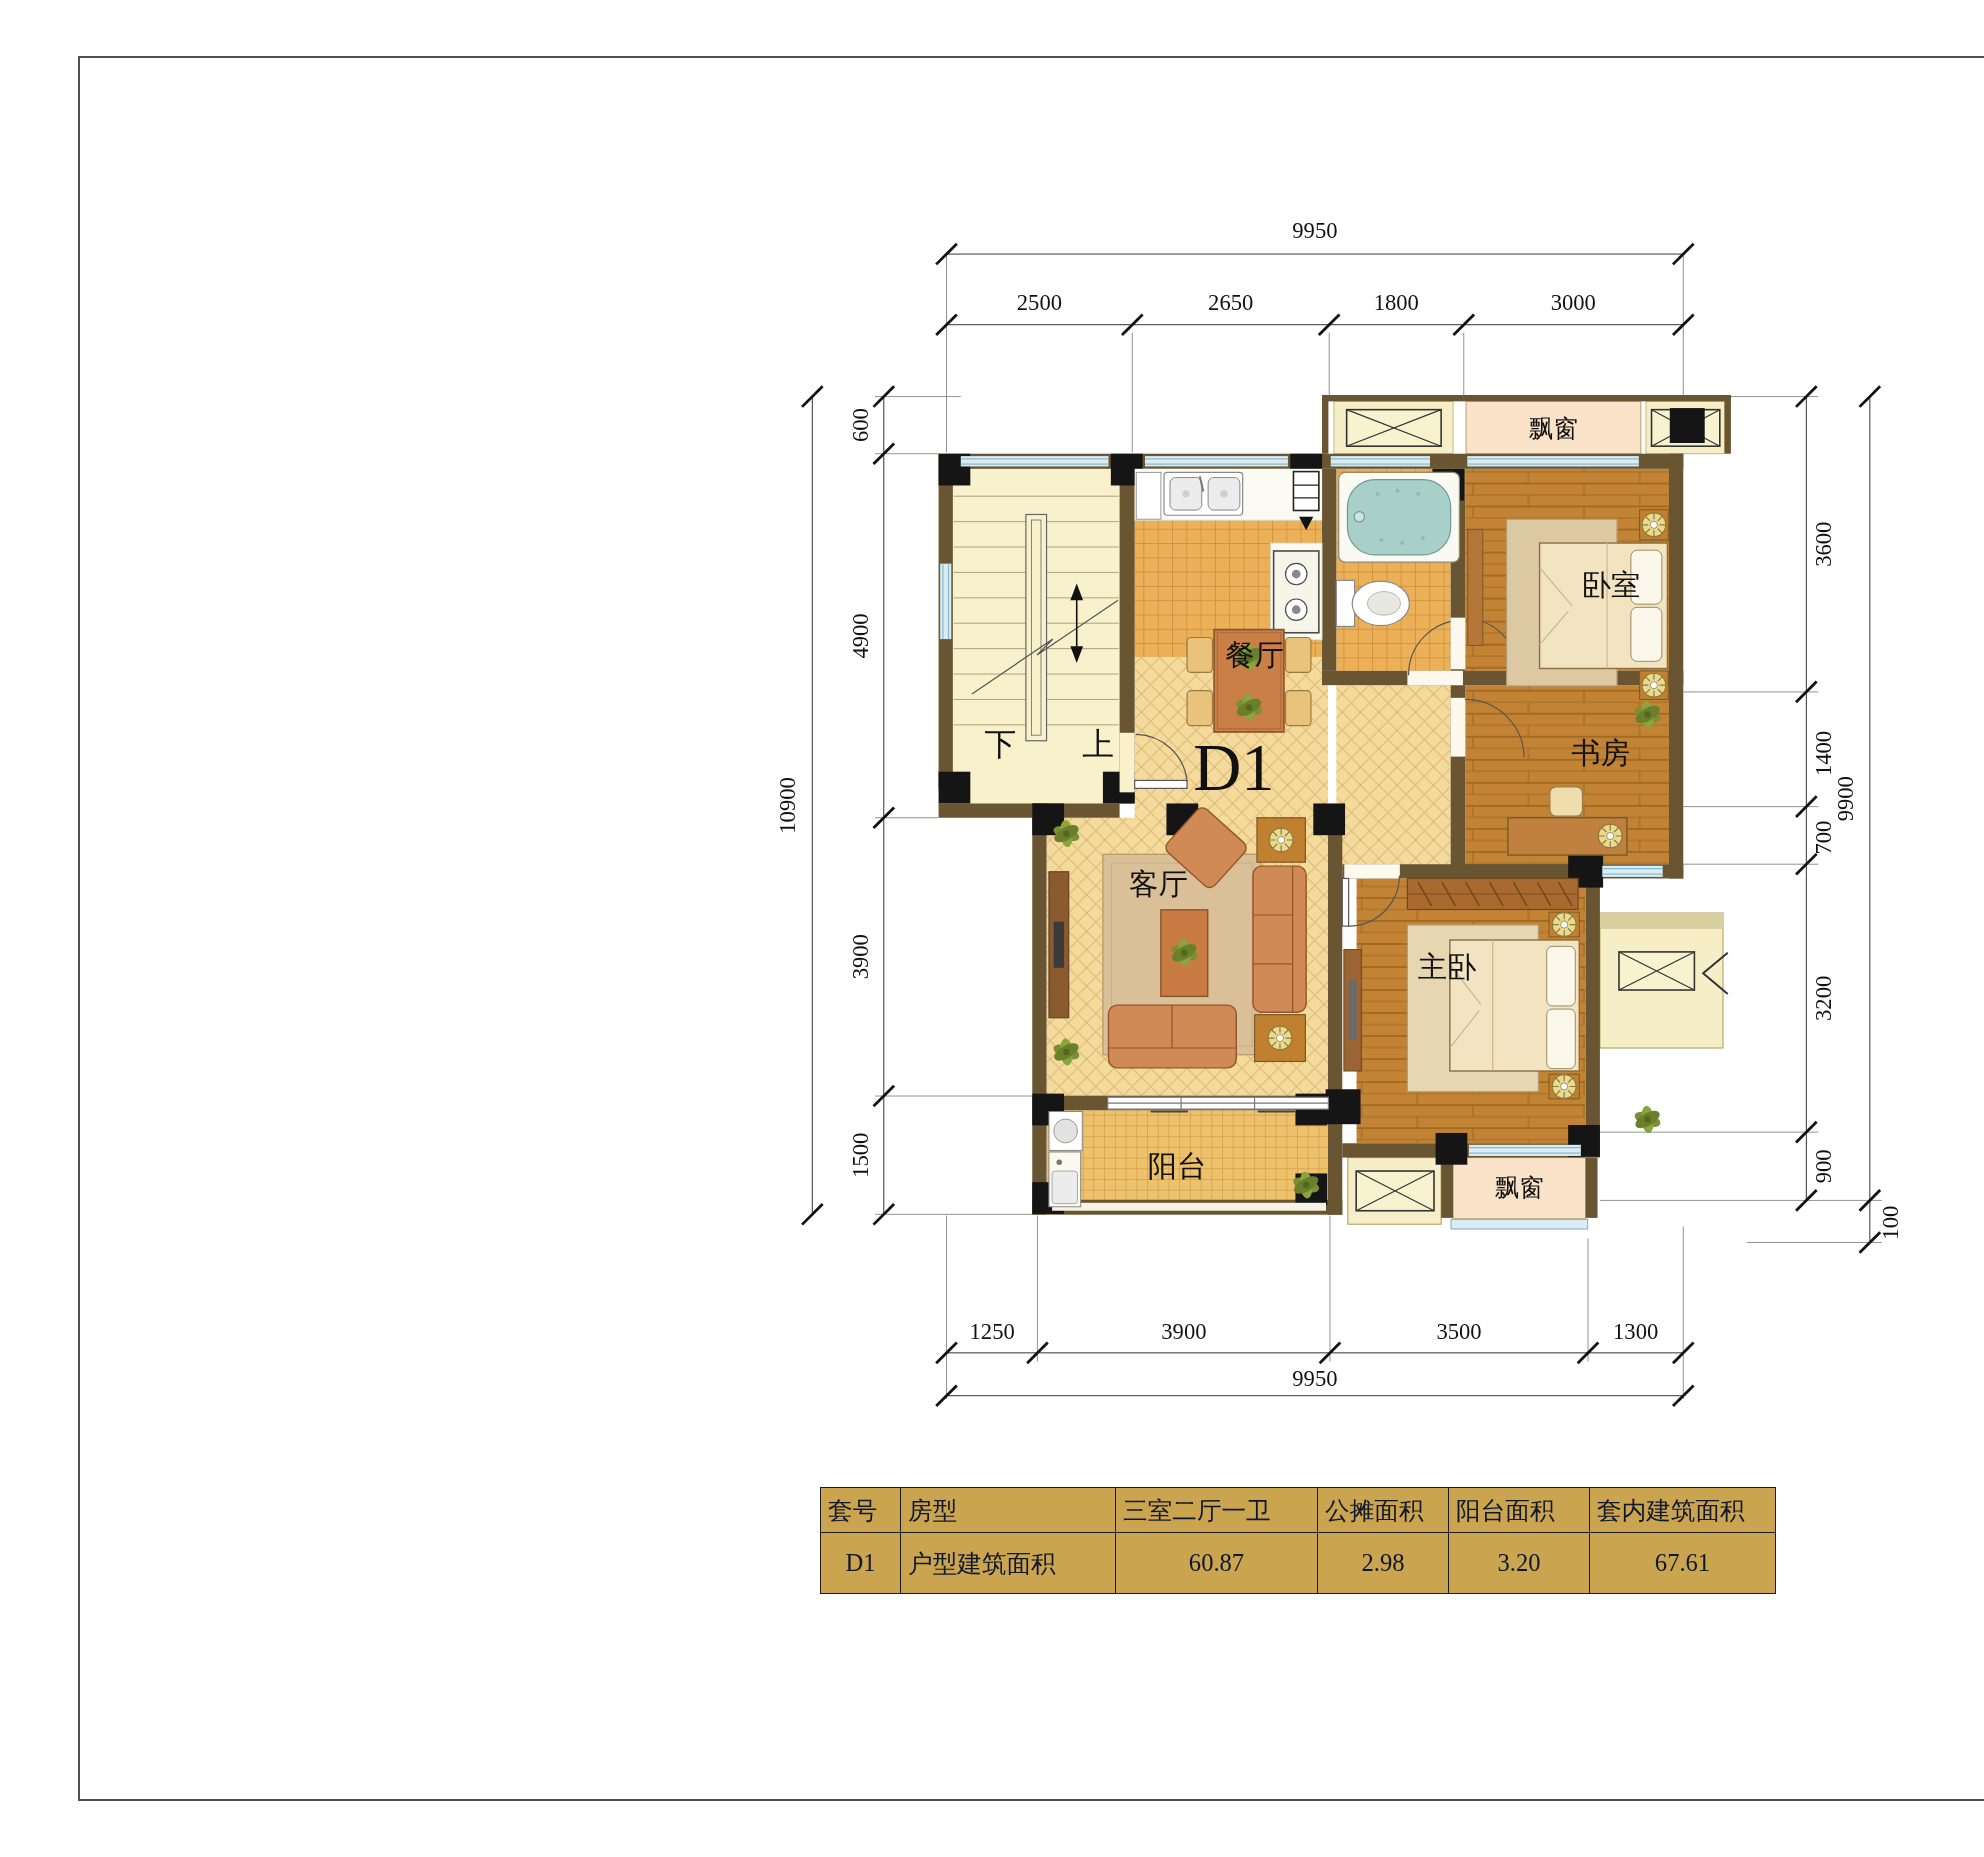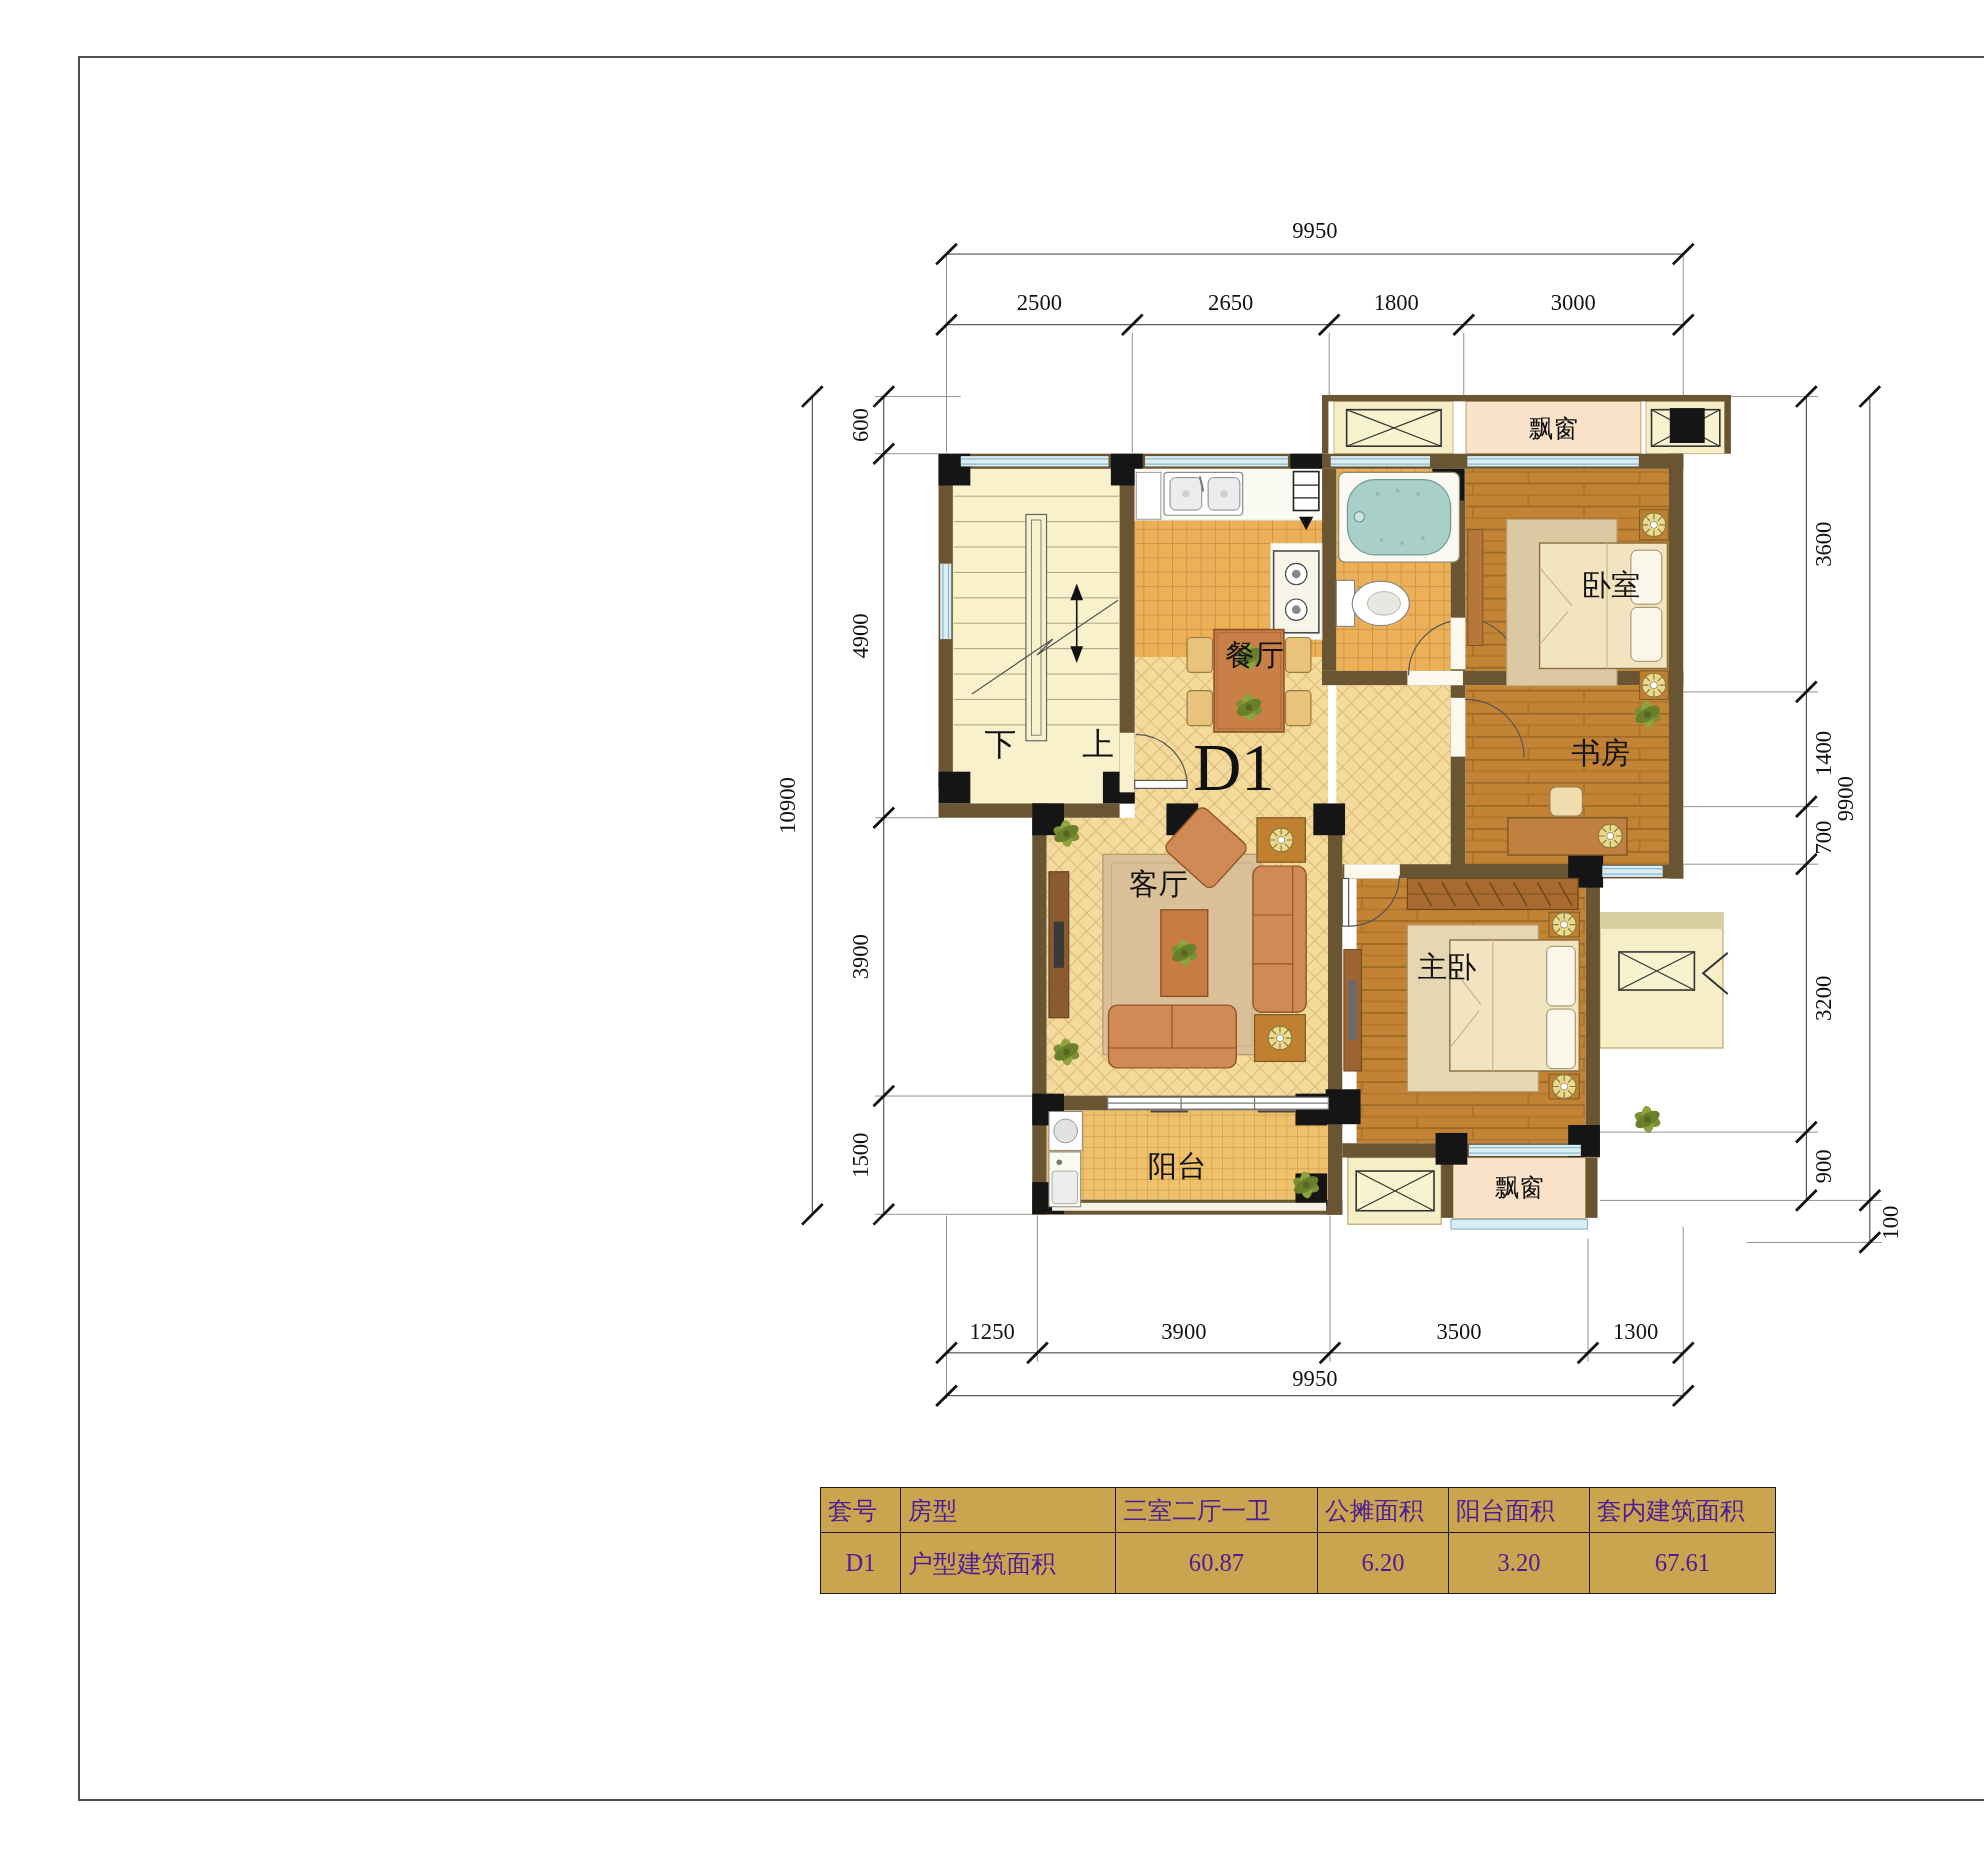--- a/index.html
+++ b/index.html
@@ -10,21 +10,21 @@
   .page-border{
     position:absolute;left:78px;top:56px;width:2475px;height:1745px;
     border:2.8px solid #4f4f4f;box-sizing:border-box;background:#ffffff;
   }
   .plan-svg{position:absolute;left:0;top:0;}
   .areas-table{
     position:absolute;left:820px;top:1487px;
     border-collapse:collapse;background:#cba44f;table-layout:fixed;
   }
   .areas-table td{
-    border:1.6px solid #1a1a1a;font-size:24.6px;color:#4c1d95;
+    border:1.6px solid #1a1a1a;font-size:24.6px;color:#0f172a;
     font-family:"Liberation Serif","DejaVu Serif",serif;
     padding:0 0 0 7.1px;text-align:left;vertical-align:middle;
     overflow:hidden;white-space:nowrap;
   }
   .areas-table tr.hd td{height:44px;}
   .areas-table tr.dt td{height:60px;}
   .areas-table td.ctr{text-align:center;padding:0;}
   svg text{fill:#111;}
   .dimtxt{font-size:57px;font-family:"Liberation Serif","DejaVu Serif",serif;}
   .roomtxt{font-size:74px;font-family:"Liberation Serif","DejaVu Serif",serif;}
@@ -436,19 +436,19 @@
     <td>房型</td>
     <td>三室二厅一卫</td>
     <td>公摊面积</td>
     <td>阳台面积</td>
     <td>套内建筑面积</td>
   </tr>
   <tr class="dt">
     <td class="ctr">D1</td>
     <td>户型建筑面积</td>
     <td class="ctr">60.87</td>
-    <td class="ctr">6.20</td>
+    <td class="ctr">2.98</td>
     <td class="ctr">3.20</td>
     <td class="ctr">67.61</td>
   </tr>
 </tbody>
   </table>
 
 
 </body></html>

